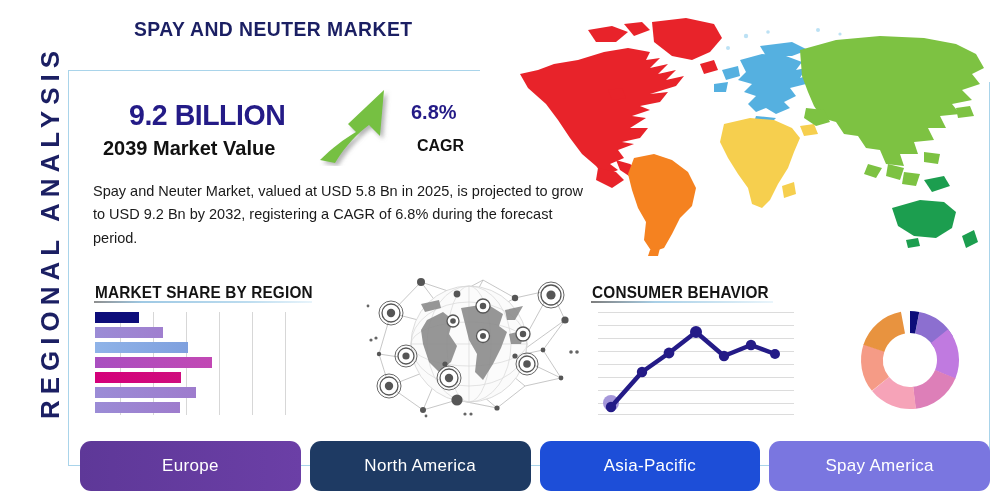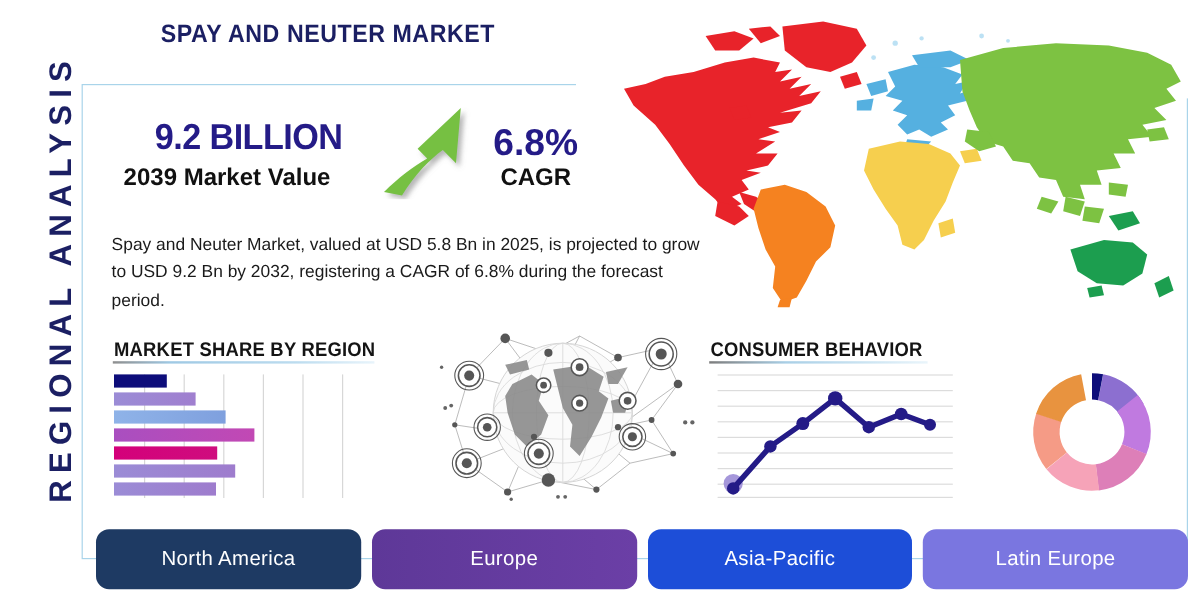--- a/index.html
+++ b/index.html
@@ -47,31 +47,31 @@
     position:absolute;left:129px;top:98px;
     font-weight:bold;font-size:30px;color:#241b87;letter-spacing:-.5px;
     white-space:nowrap;transform:scaleX(.95);transform-origin:left center;
   }
   .kpi-caption{
     position:absolute;left:103px;top:137px;
     font-weight:bold;font-size:20px;color:#111;white-space:nowrap;
   }
   .kpi-value2{
     position:absolute;left:411px;top:101px;
-    font-weight:bold;font-size:31px;color:#241b87;white-space:nowrap;text-align:right;
+    font-weight:bold;font-size:20px;color:#241b87;white-space:nowrap;text-align:right;
   }
   .kpi-caption2{
     position:absolute;left:417px;top:137px;
-    font-weight:bold;font-size:20px;color:#111;white-space:nowrap;
+    font-weight:bold;font-size:16px;color:#111;white-space:nowrap;
   }
   .arrow-wrap{position:absolute;left:318px;top:84px;width:80px;height:82px;}
 
   
   .desc{
-    position:absolute;left:93px;top:193px;width:492px;
+    position:absolute;left:93px;top:180px;width:492px;
     font-size:14.5px;line-height:1.62;color:#1a1a1a;
   }
 
   
   .worldmap{position:absolute;left:500px;top:12px;width:492px;height:252px;}
 
   
   .sec-head{
     position:absolute;font-weight:bold;font-size:16.5px;color:#141414;
     letter-spacing:.2px;white-space:nowrap;
@@ -362,27 +362,27 @@
         <circle r="38" fill="none" stroke="#dd7fb8" stroke-width="22" stroke-dasharray="40.6 198.1" transform="rotate(22)"></circle>
         <circle r="38" fill="none" stroke="#f6a3b8" stroke-width="22" stroke-dasharray="38.2 200.5" transform="rotate(83)"></circle>
         <circle r="38" fill="none" stroke="#f59b86" stroke-width="22" stroke-dasharray="38.2 200.5" transform="rotate(141)"></circle>
         <circle r="38" fill="none" stroke="#e8933f" stroke-width="22" stroke-dasharray="40.6 198.1" transform="rotate(198)"></circle>
         <circle r="38" fill="none" stroke="#0d0d7a" stroke-width="22" stroke-dasharray="7.2 231.5" transform="rotate(-90)"></circle>
       </g>
     </svg>
   </div>
 
   <div class="region-row">
+    <div class="region-btn" style="background:linear-gradient(to right,#5e3898,#6b3fa6);">
+      <span>Europe</span>
+    </div>
     <div class="region-btn" style="background:#1e3a63;">
       <span>North America</span>
     </div>
-    <div class="region-btn" style="background:linear-gradient(to right,#5e3898,#6b3fa6);">
-      <span>Europe</span>
-    </div>
     <div class="region-btn" style="background:#1d4ed8;">
       <span>Asia-Pacific</span>
     </div>
     <div class="region-btn" style="background:#7a76e0;">
-      <span>Latin Europe</span>
+      <span>Spay America</span>
     </div>
   </div>
 
 </div>
 
 </body></html>

